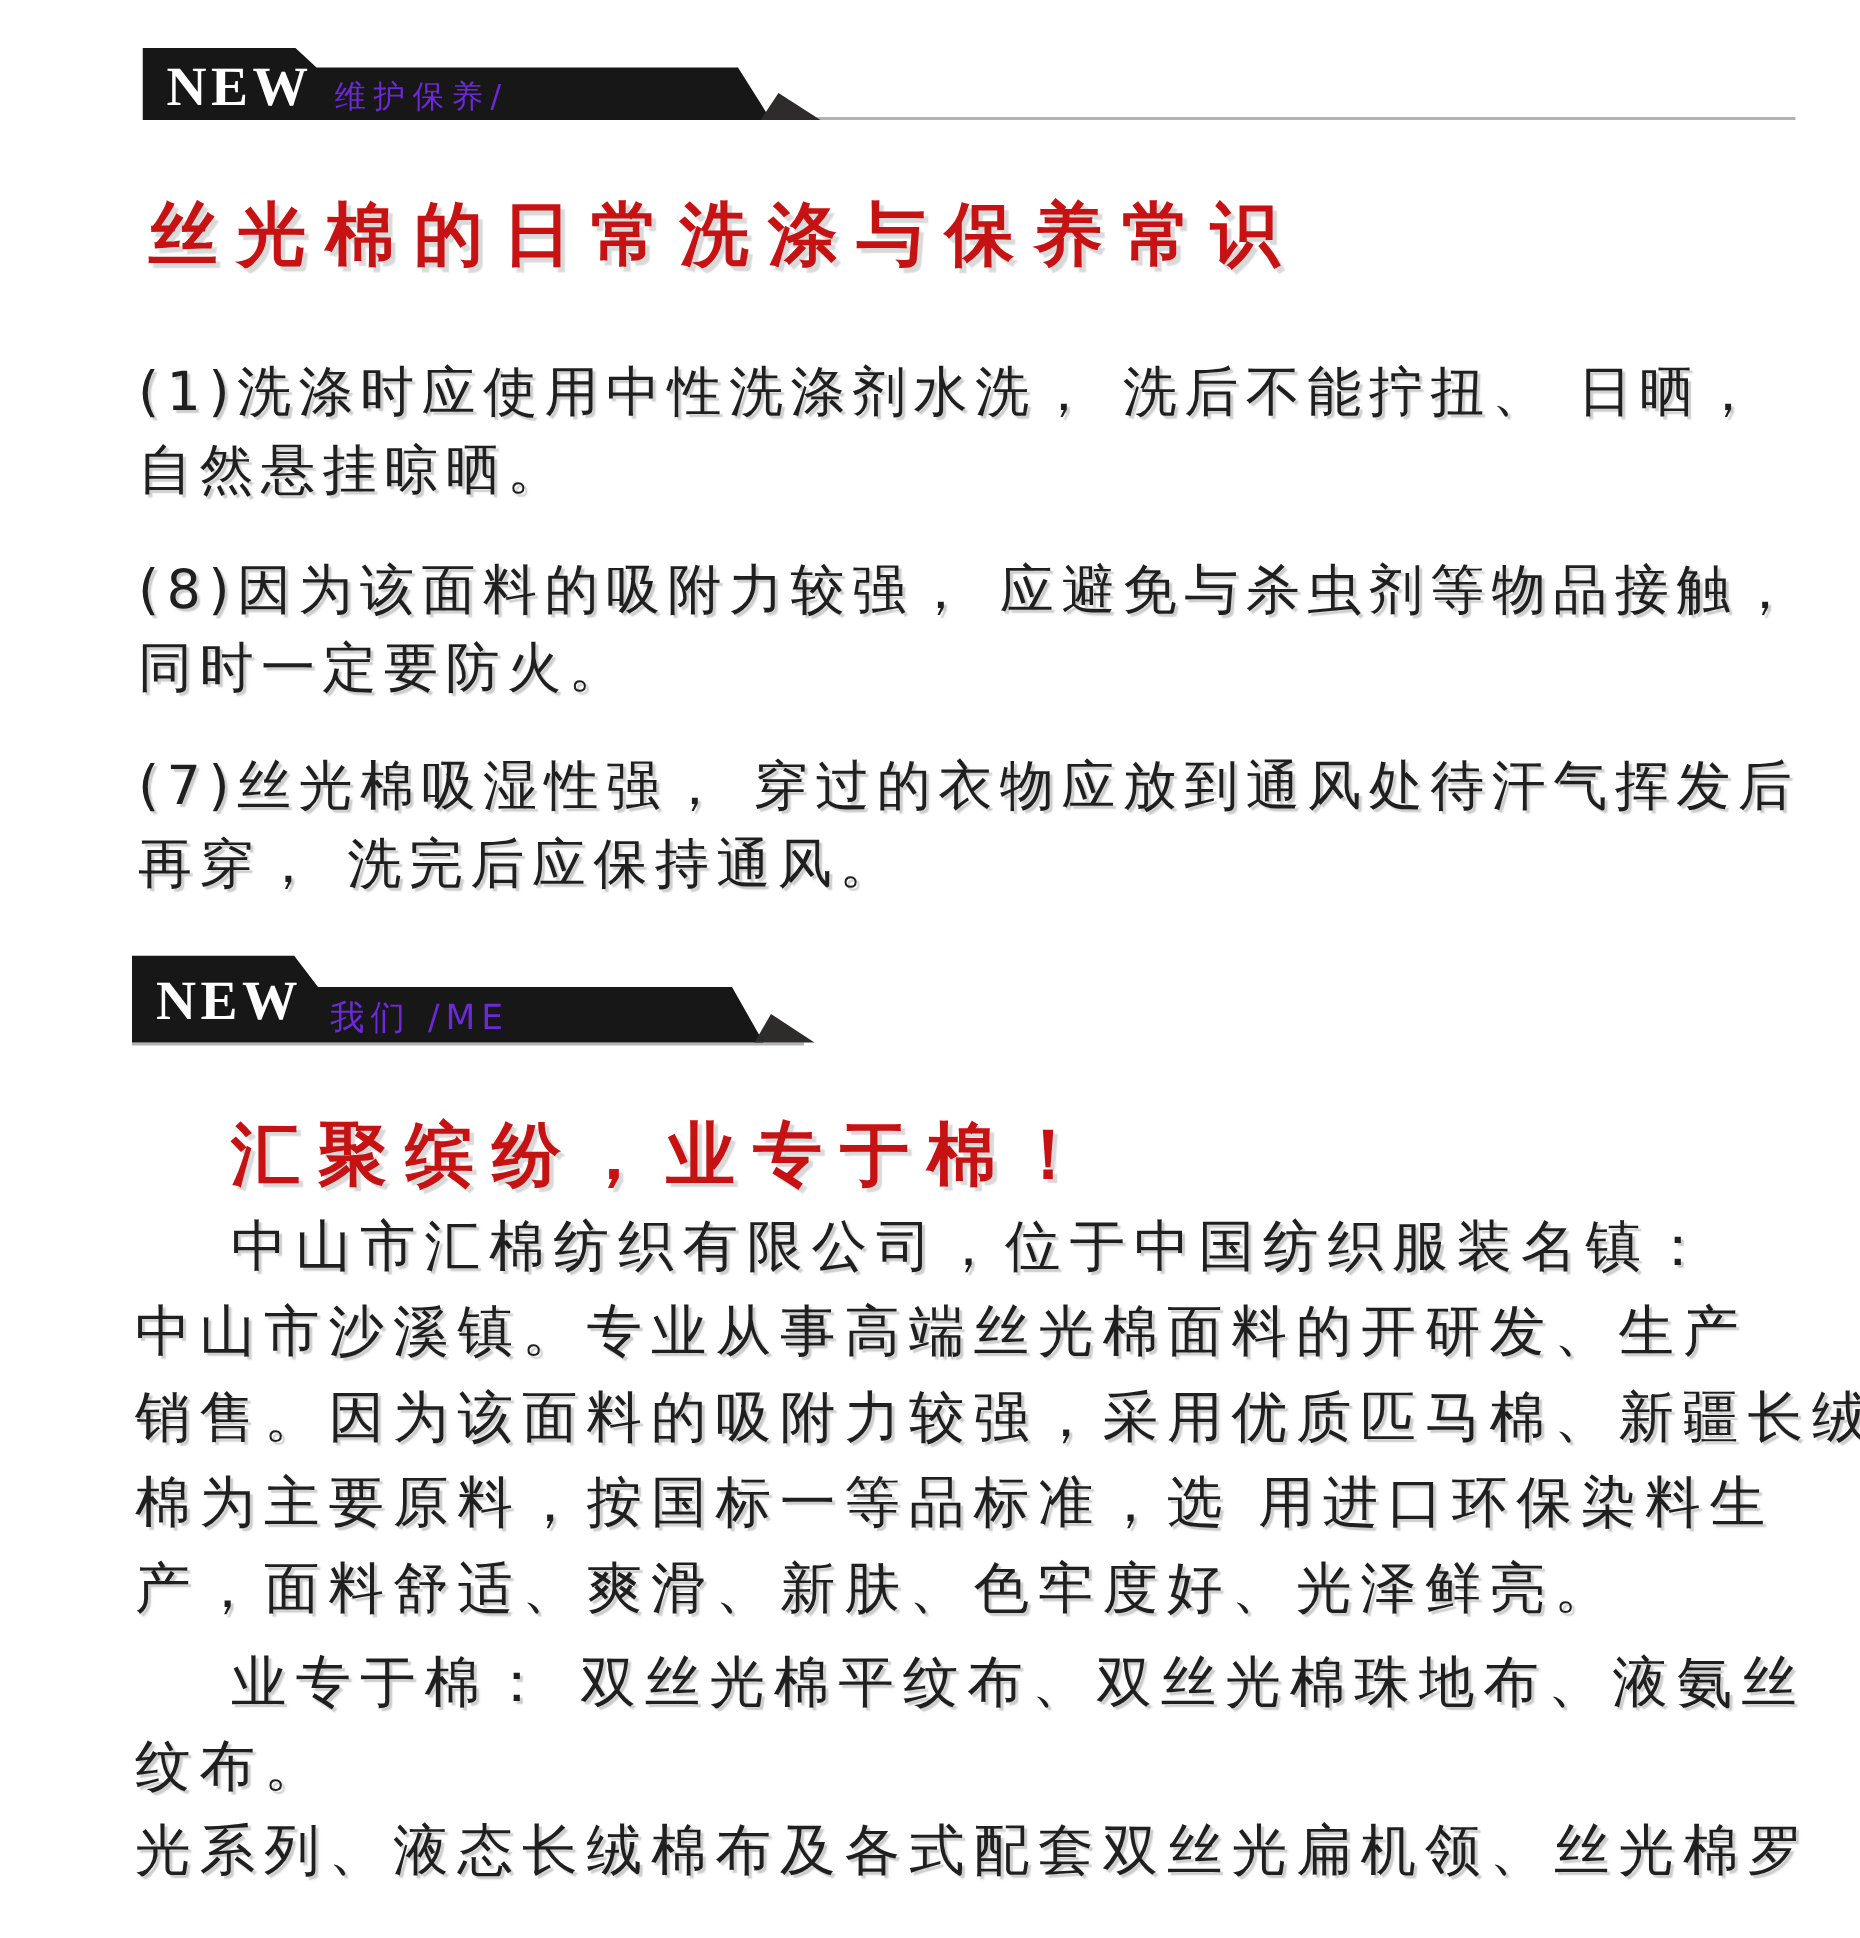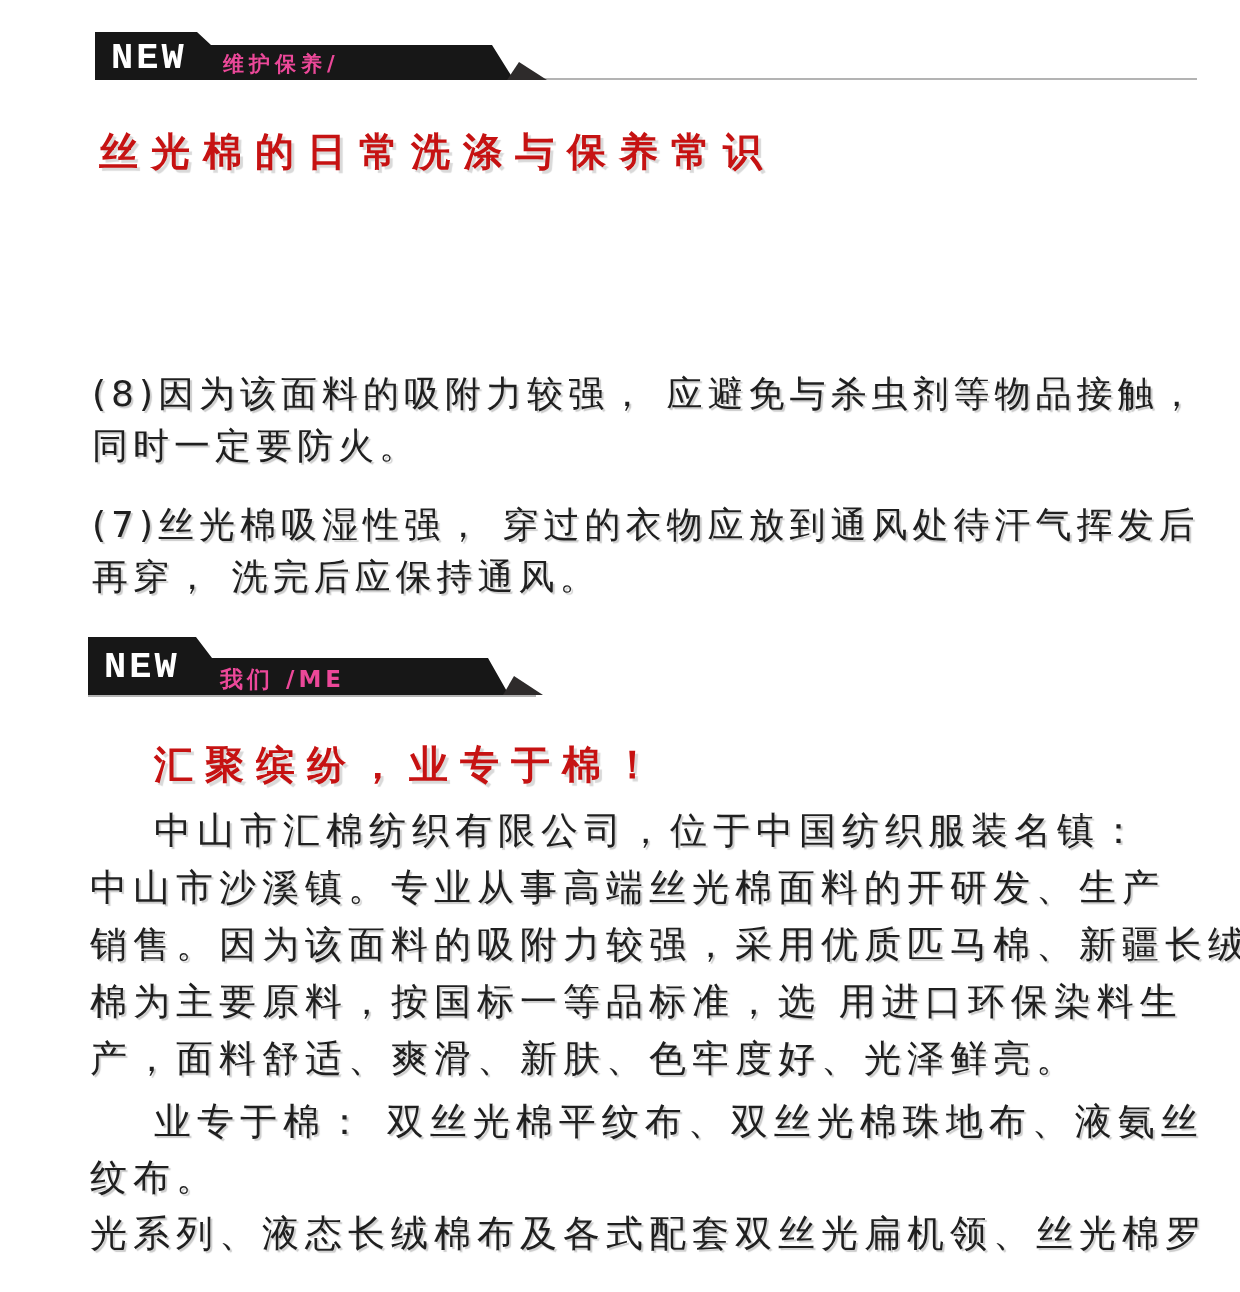--- a/index.html
+++ b/index.html
@@ -12,40 +12,40 @@
     color:#1f1f1f;
   }
   
   .banner{position:absolute;}
   .banner svg{position:absolute;left:0;top:0;display:block;}
   .banner .underline{
     position:absolute;height:2px;background:#b3b3b3;z-index:0;
   }
   .new-badge{
     position:absolute;z-index:2;color:#ffffff;font-weight:bold;
-    font-family:Liberation Mono, monospace;
+    font-family:Liberation Serif, serif;
     font-size:37px;letter-spacing:3px;line-height:1;
   }
   .banner-title{
-    position:absolute;z-index:2;color:#ec4899;font-weight:bold;
+    position:absolute;z-index:2;color:#6d28d9;font-weight:normal;
     font-size:21px;letter-spacing:5px;line-height:1;white-space:nowrap;
   }
   .banner1{left:95px;top:32px;width:1110px;height:50px;}
   .banner1 .new-badge{left:16px;top:8px;}
   .banner1 .banner-title{left:128px;top:22px;}
   .banner1 .underline{left:300px;top:46px;width:802px;}
   .banner2{left:88px;top:637px;width:1110px;height:62px;}
   .banner2 .new-badge{left:16px;top:12px;}
   .banner2 .banner-title{left:132px;top:31px;font-size:23px;letter-spacing:4px;}
   .banner2 .underline{left:0px;top:58px;width:448px;}
   
   .red-heading{
     position:absolute;margin:0;
     color:#c61212;font-weight:bold;
-    font-size:39px;line-height:1.2;white-space:nowrap;
+    font-size:46px;line-height:1.2;white-space:nowrap;
     text-shadow:3px 3px 1px #d9d9d9;
   }
   .heading1{left:99px;top:129px;letter-spacing:13px;}
   .heading2{left:154px;top:742px;letter-spacing:12px;}
   
   .bodytext{
     position:absolute;
     font-size:36px;color:#1f1f1f;
     text-shadow:2px 2px 1px rgba(110,110,110,0.35);
     white-space:nowrap;
@@ -69,20 +69,24 @@
     <svg width="460" height="50" viewBox="0 0 460 50">
       <polygon points="0,0 102,0 116,13 397,13 419,48 0,48" fill="#171717"></polygon>
       <polygon points="424,30 452,48 412,48" fill="#2e2b2b"></polygon>
     </svg>
     <span class="new-badge">NEW</span>
     <span class="banner-title">维护保养/</span>
   </div>
 
   <h1 class="red-heading heading1">丝光棉的日常洗涤与保养常识</h1>
 
+  <div class="bodytext care-para p1">
+    <div>(1)洗涤时应使用中性洗涤剂水洗， 洗后不能拧扭、 日晒，</div>
+    <div>自然悬挂晾晒。</div>
+  </div>
   <div class="bodytext care-para p2">
     <div>(8)因为该面料的吸附力较强， 应避免与杀虫剂等物品接触，</div>
     <div>同时一定要防火。</div>
   </div>
   <div class="bodytext care-para p3">
     <div>(7)丝光棉吸湿性强， 穿过的衣物应放到通风处待汗气挥发后</div>
     <div>再穿， 洗完后应保持通风。</div>
   </div>
 
   <div class="banner banner2">

